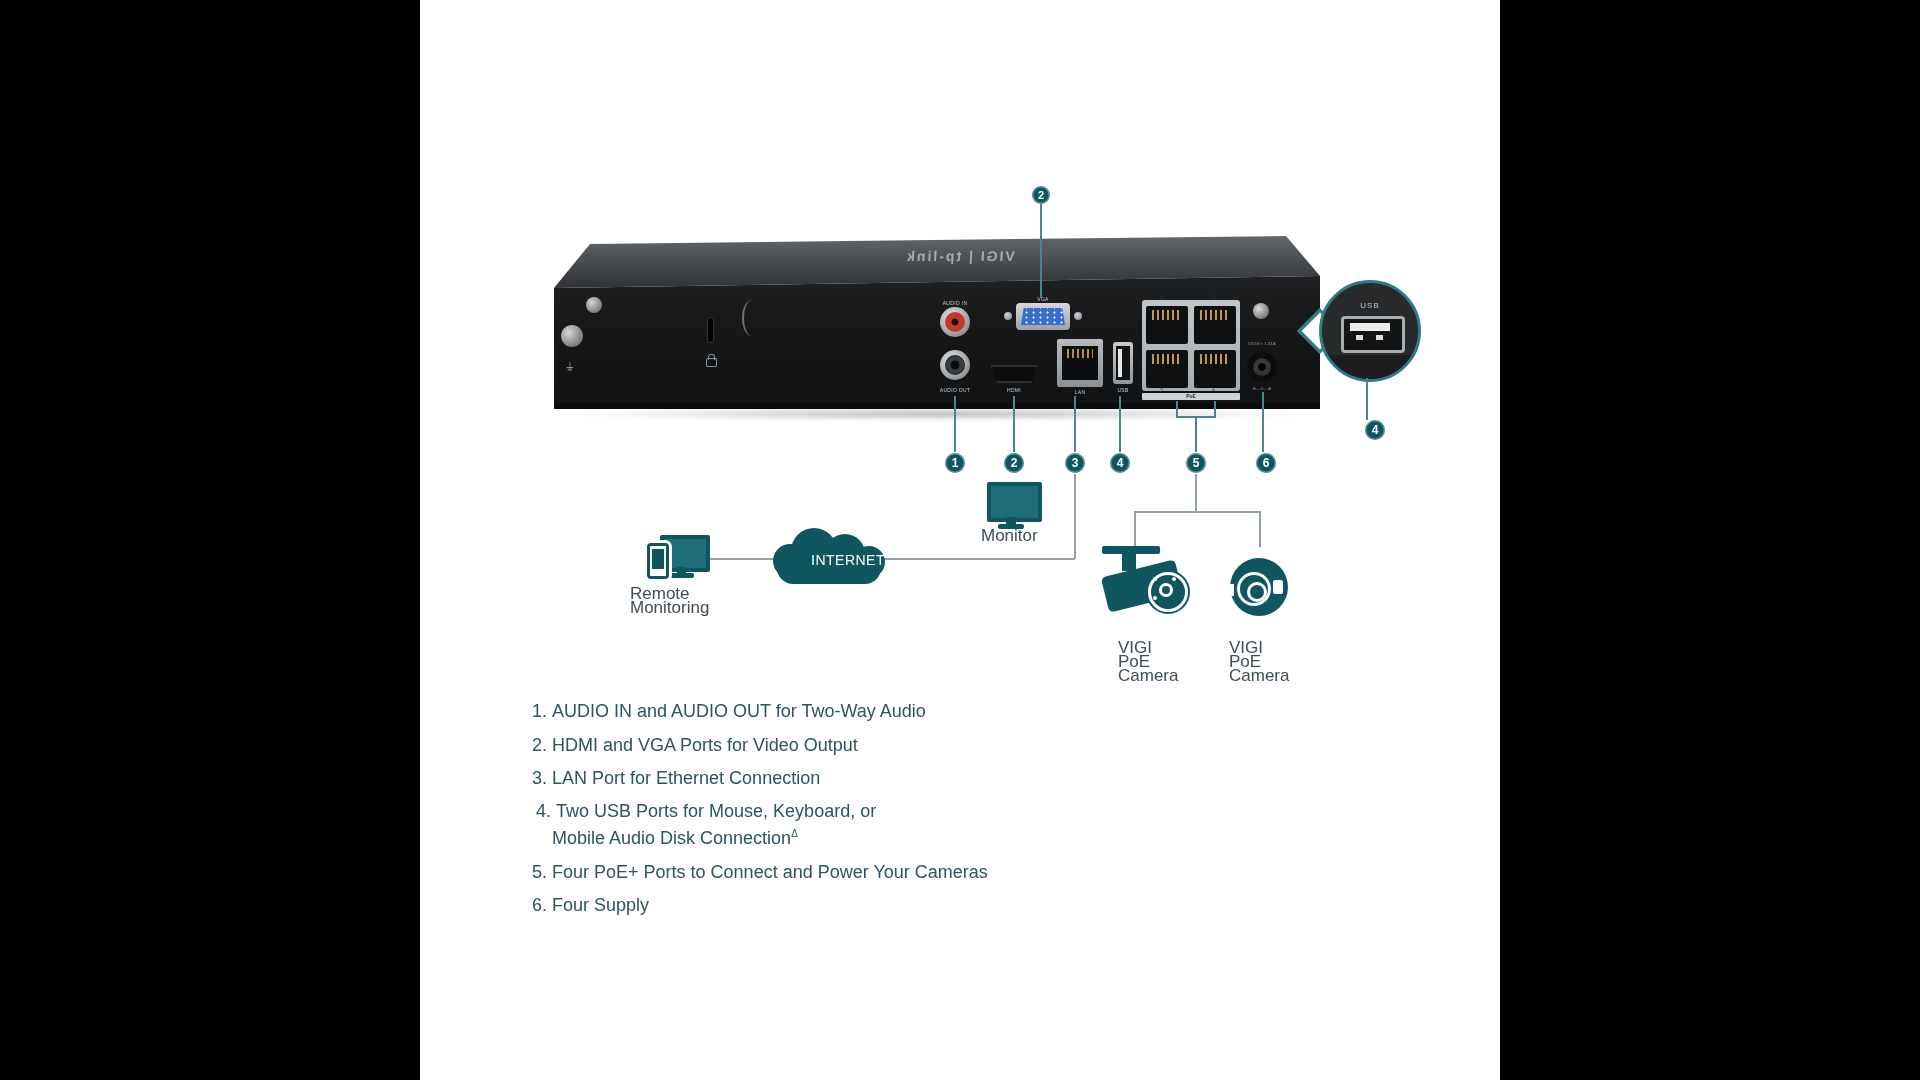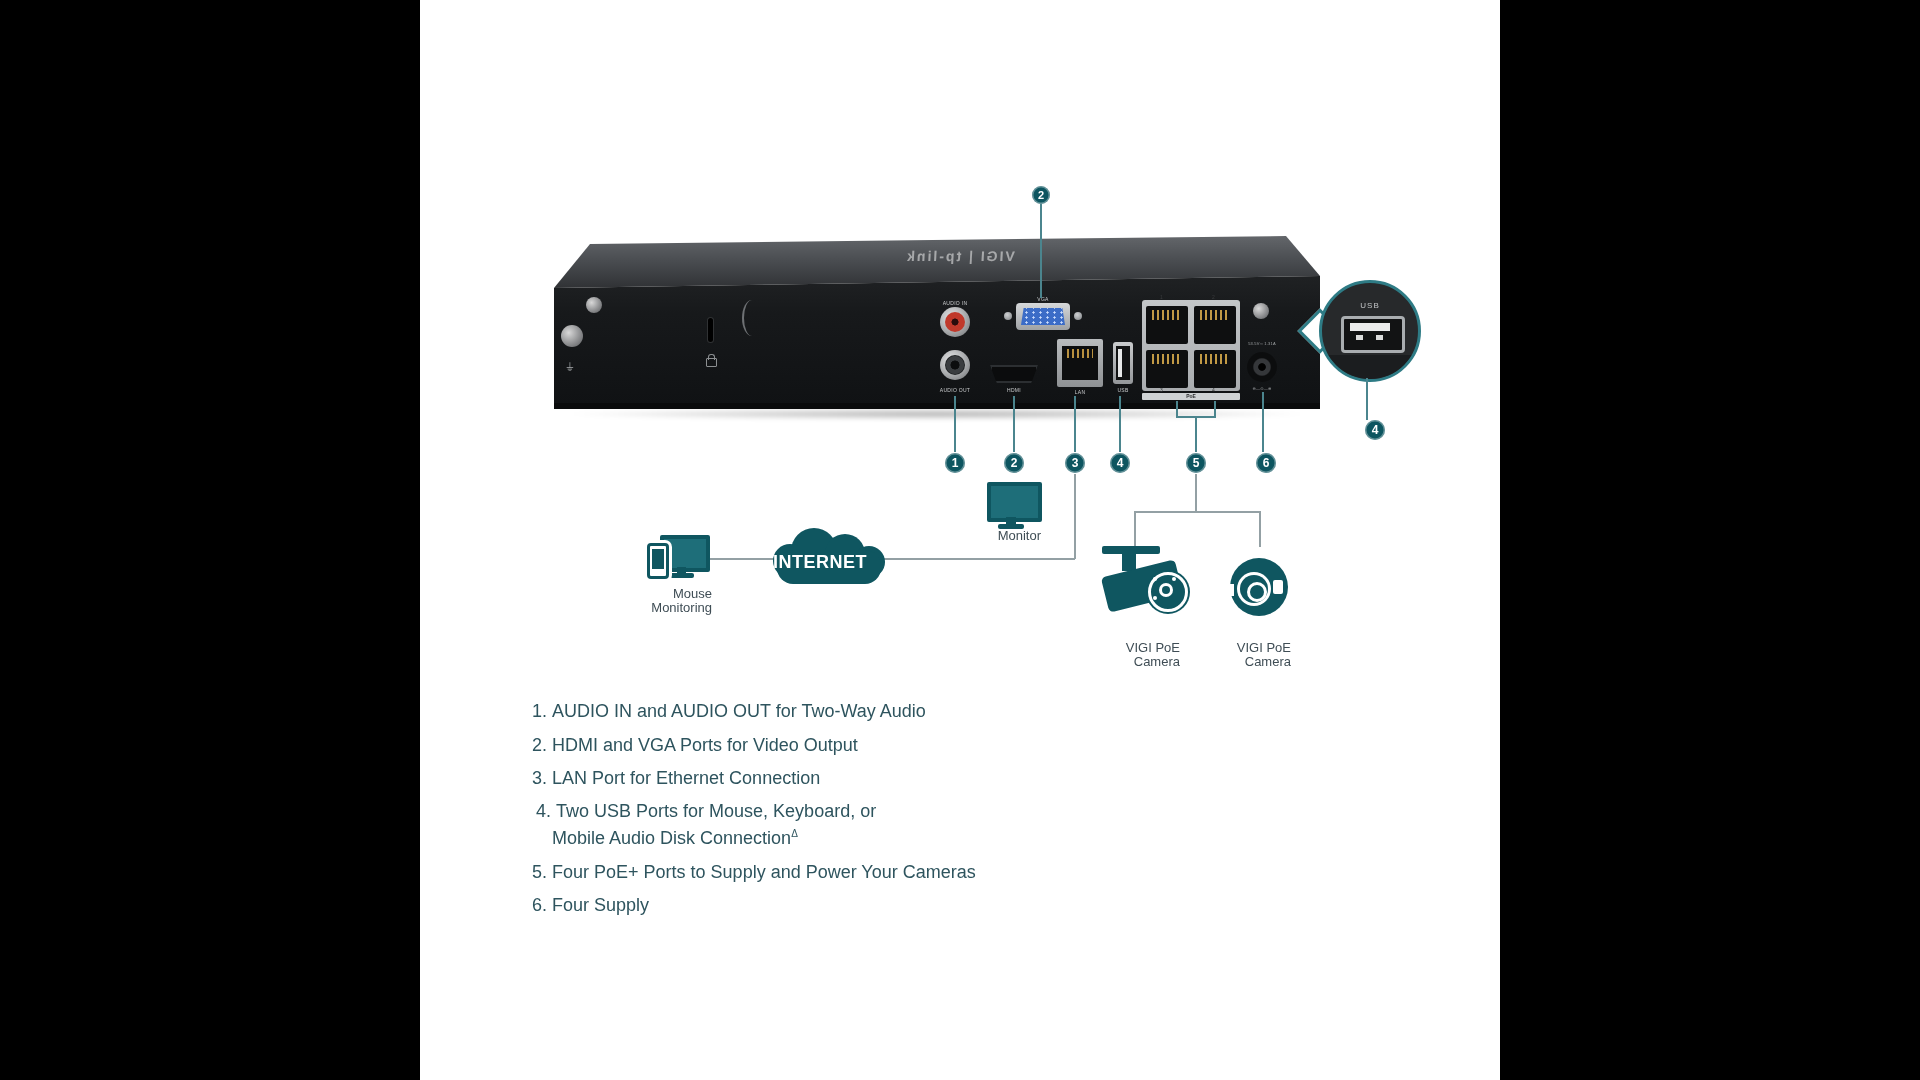--- a/index.html
+++ b/index.html
@@ -78,27 +78,27 @@
   .mag-band{position:absolute;left:0;top:72px;width:96px;height:24px;background:#1b1d1f;}
   .mag-usb-label{position:absolute;left:0;top:18px;width:96px;text-align:center;color:#c3c5c7;
     font-size:8px;letter-spacing:1px;}
   .mag-port{position:absolute;left:19px;top:33px;width:58px;height:31px;border-radius:4px;
     border:3px solid #a9adb0;background:#121314;}
   .mag-tongue{position:absolute;left:6px;top:4px;width:40px;height:8px;background:#ececec;}
   .mag-nub{position:absolute;top:16px;width:7px;height:5px;background:#dcdddd;}
 
   
   .teal{background:#0f5660;}
-  .iconlabel{color:#3f4d55;font-size:13px;text-align:right;line-height:14px;}
+  .iconlabel{color:#3f4d55;font-size:17px;text-align:left;line-height:14px;}
   .mon-screen{border:4px solid #0f5660;background:#1e6e79;border-radius:2px;}
   .mon-stand{background:#0f5660;}
   .cloud-part{position:absolute;background:#0f5660;border-radius:50%;}
   .cloud-base{position:absolute;background:#0f5660;border-radius:16px;}
-  .cloud-text{position:absolute;color:#fff;font-weight:bold;font-size:18px;letter-spacing:.5px;
-    width:100%;text-align:left;}
+  .cloud-text{position:absolute;color:#fff;font-weight:normal;font-size:14px;letter-spacing:.5px;
+    width:100%;text-align:right;}
   .phone{border:3px solid #0f5660;background:#fff;border-radius:4px;box-shadow:0 0 0 3px #fff;}
   .phone-scr{background:#0f5660;}
 
   
   .legend-line{color:#2e545e;font-size:18px;white-space:nowrap;}
   .legend-line sup{font-size:10px;}
 
   .c{display:flex;align-items:center;justify-content:center;}
 </style>
 </head>
@@ -205,21 +205,21 @@
   <div class="abs gline" style="left:463px;top:558px;width:192px;height:2px;"></div>
   <div class="abs gline" style="left:290px;top:558px;width:66px;height:2px;"></div>
 
   <div class="abs mon-screen" style="left:240px;top:535px;width:42px;height:29px;"></div>
   <div class="abs mon-stand" style="left:257px;top:567px;width:9px;height:6px;"></div>
   <div class="abs mon-stand" style="left:250px;top:573px;width:24px;height:5px;border-radius:2px;"></div>
   <div class="abs phone" style="left:227px;top:543px;width:16px;height:30px;">
     <div class="phone-scr" style="position:absolute;left:2px;top:3px;width:12px;height:20px;"></div>
   </div>
   <div class="abs iconlabel" style="left:210px;top:587px;width:82px;">
-    <div>Mouse</div>
+    <div>Remote</div>
     <div>Monitoring</div>
   </div>
 
   <div class="abs" style="left:353px;top:528px;width:112px;height:62px;">
     <div class="cloud-part" style="left:18px;top:0px;width:46px;height:46px;"></div>
     <div class="cloud-part" style="left:52px;top:6px;width:40px;height:40px;"></div>
     <div class="cloud-part" style="left:0px;top:16px;width:34px;height:34px;"></div>
     <div class="cloud-part" style="left:80px;top:18px;width:32px;height:32px;"></div>
     <div class="cloud-base" style="left:4px;top:22px;width:104px;height:34px;"></div>
     <div class="cloud-text" style="top:24px;">INTERNET</div>
@@ -268,20 +268,20 @@
   <div class="abs legend-line" style="left:112px;top:768px;">
     <span>3.</span>&nbsp;<span>LAN Port for Ethernet Connection</span>
   </div>
   <div class="abs legend-line" style="left:116px;top:801px;">
     <span>4.</span>&nbsp;<span>Two USB Ports for Mouse, Keyboard, or</span>
   </div>
   <div class="abs legend-line" style="left:132px;top:828px;">
     <span>Mobile Audio Disk Connection</span><sup>Δ</sup>
   </div>
   <div class="abs legend-line" style="left:112px;top:862px;">
-    <span>5.</span>&nbsp;<span>Four PoE+ Ports to Supply and Power Your Cameras</span>
+    <span>5.</span>&nbsp;<span>Four PoE+ Ports to Connect and Power Your Cameras</span>
   </div>
   <div class="abs legend-line" style="left:112px;top:895px;">
     <span>6.</span>&nbsp;<span>Four Supply</span>
   </div>
 
  </div>
 </div>
 
 </body></html>

